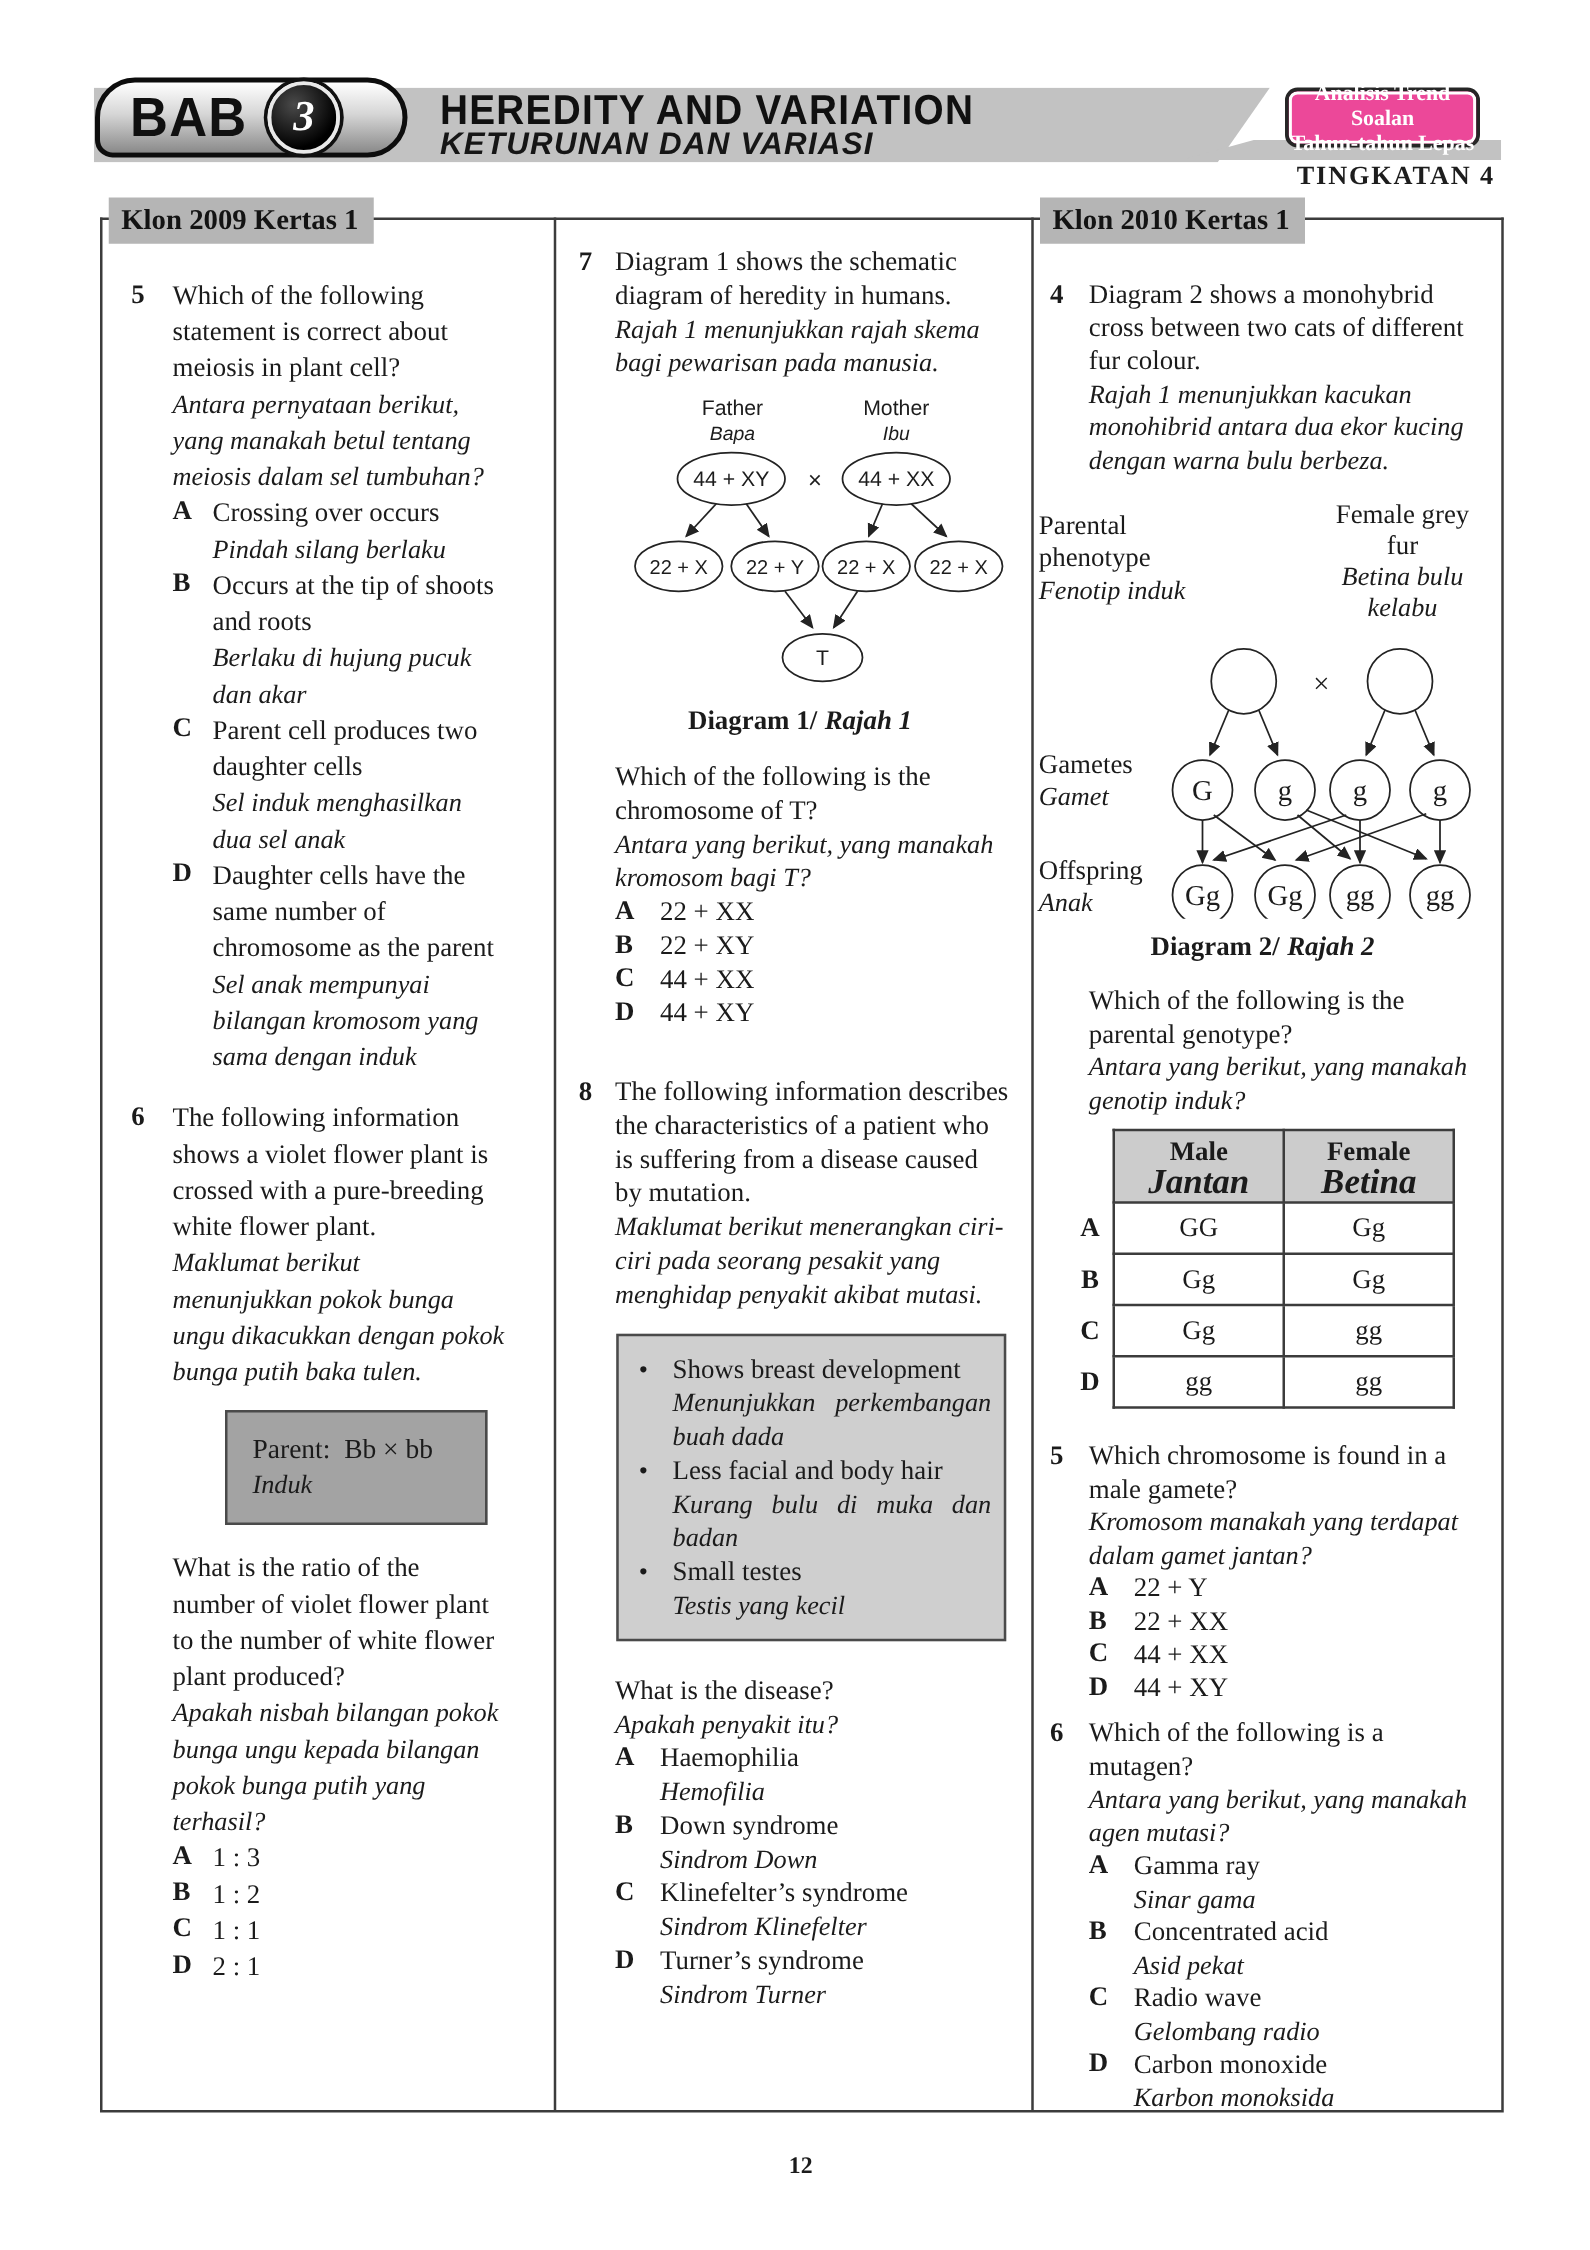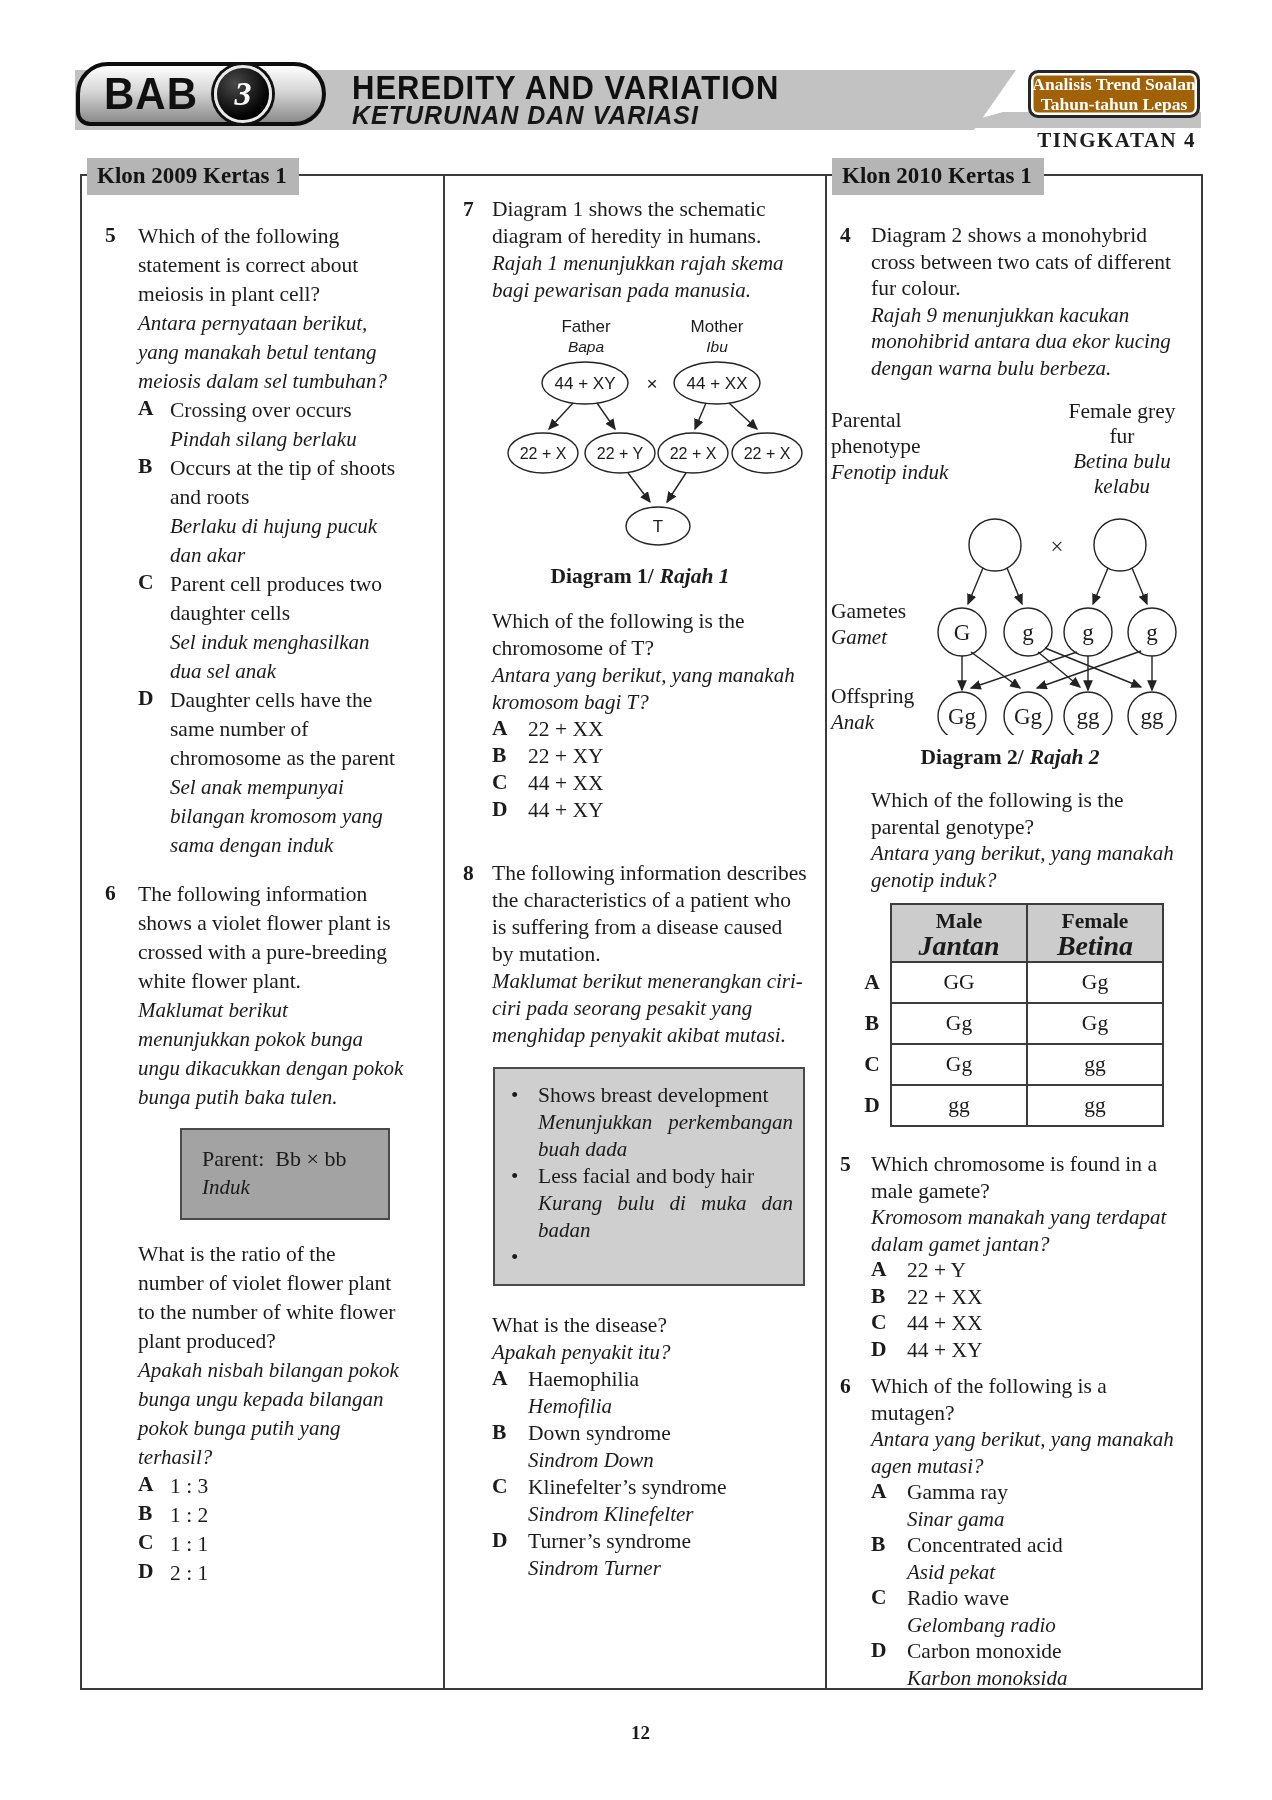--- a/index.html
+++ b/index.html
@@ -20,22 +20,22 @@
   .bab-circle{width:52px;height:52px;border-radius:50%;flex:none;
     background:radial-gradient(circle at 35% 30%,#4a4a4a,#000 70%);
     border:3px solid #e9e9e9;box-shadow:0 0 0 3px #101010;color:#fff;
     font-style:italic;font-weight:bold;font-size:34px;display:flex;align-items:center;justify-content:center;}
   .chapter-title{position:absolute;left:352px;top:69px;z-index:3;
     font-family:"Liberation Sans",sans-serif;font-weight:bold;font-size:31px;color:#101010;
     letter-spacing:1px;transform:scaleY(1.08);transform-origin:left top;white-space:nowrap;}
   .chapter-subtitle{position:absolute;left:352px;top:101px;z-index:3;
     font-family:"Liberation Sans",sans-serif;font-weight:bold;font-style:italic;font-size:25px;
     color:#161616;letter-spacing:1px;white-space:nowrap;}
-  .trend-box{position:absolute;left:1028px;top:70px;width:172px;height:48px;box-sizing:border-box;
-    background:#a16207;border:3px solid #262626;border-radius:10px;
+  .trend-box{position:absolute;left:1028px;top:70px;width:156px;height:48px;box-sizing:border-box;
+    background:#ec4899;border:3px solid #262626;border-radius:10px;
     box-shadow:inset 0 0 0 2.5px #ffffff;color:#ffffff;z-index:4;
     display:flex;flex-direction:column;align-items:center;justify-content:center;
     font-weight:bold;font-size:17.5px;line-height:20px;text-align:center;}
   .level-label{position:absolute;left:960px;top:128px;width:236px;text-align:right;z-index:3;
     font-weight:bold;font-size:21px;letter-spacing:1.5px;color:#1d1d1d;}
 
   
   .h-rule{position:absolute;background:#3c3c3c;height:2px;z-index:0;}
   .v-rule{position:absolute;background:#3c3c3c;width:2px;z-index:0;}
 
@@ -327,20 +327,24 @@
       </div>
       <div class="bullet-row">
         <span class="bullet-dot">•</span>
         <span class="bullet-body">
           <p class="en">Less facial and body hair</p>
           <p class="ms">Kurang bulu di muka dan badan</p>
         </span>
       </div>
       <div class="bullet-row">
         <span class="bullet-dot">•</span>
+        <span class="bullet-body">
+          <p class="en">Small testes</p>
+          <p class="ms">Testis yang kecil</p>
+        </span>
       </div>
     </div>
 
     <div class="qcont" style="margin-top:26px;">
       <p class="en">What is the disease?</p>
       <p class="ms">Apakah penyakit itu?</p>
       <div class="opt">
         <span class="optletter">A</span>
         <span class="optbody">
           <p class="en">Haemophilia</p>
@@ -370,21 +374,21 @@
       </div>
     </div>
   </div>
 
   <div class="col col3">
 
     <div class="q">
       <div class="qnum">4</div>
       <div class="qbody">
         <p class="en">Diagram 2 shows a monohybrid cross between two cats of different fur colour.</p>
-        <p class="ms">Rajah 9 menunjukkan kacukan monohibrid antara dua ekor kucing dengan warna bulu berbeza.</p>
+        <p class="ms">Rajah 1 menunjukkan kacukan monohibrid antara dua ekor kucing dengan warna bulu berbeza.</p>
       </div>
     </div>
 
     <div class="diagram2" style="margin-left:-15px;">
       <div class="d2-rowlabel" style="top:12px;left:6px;">
         <p class="en">Parental phenotype</p>
         <p class="ms">Fenotip induk</p>
       </div>
       <div class="d2-rowlabel" style="top:203px;left:6px;">
         <p class="en">Gametes</p>

